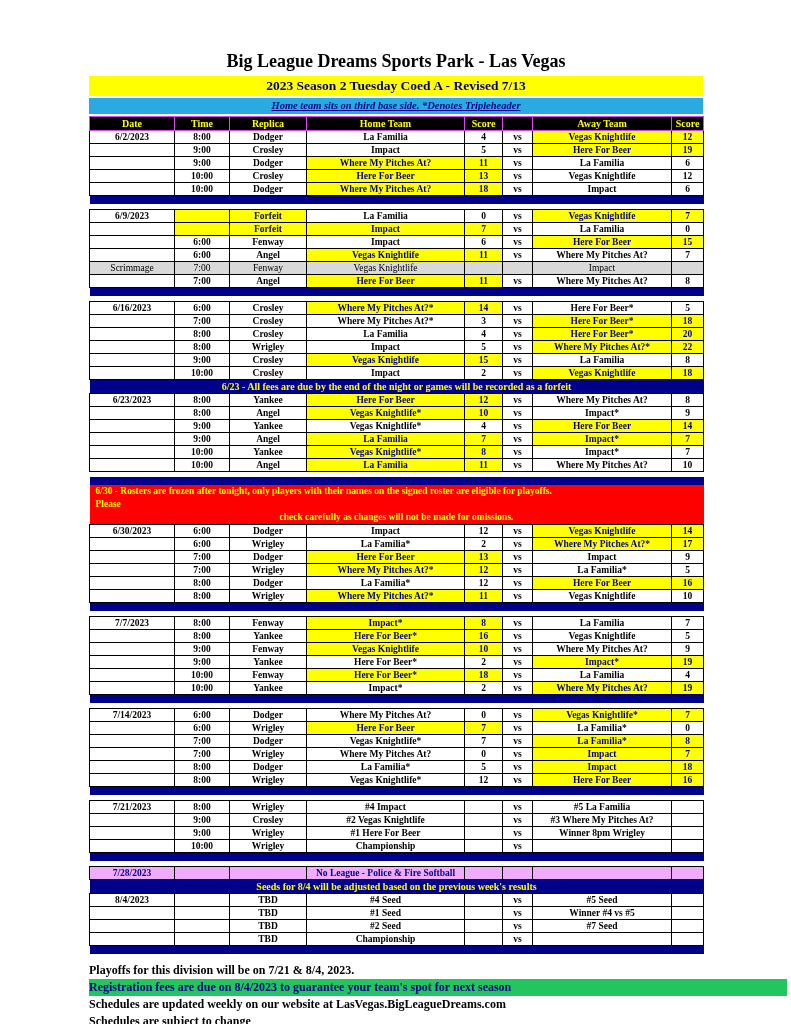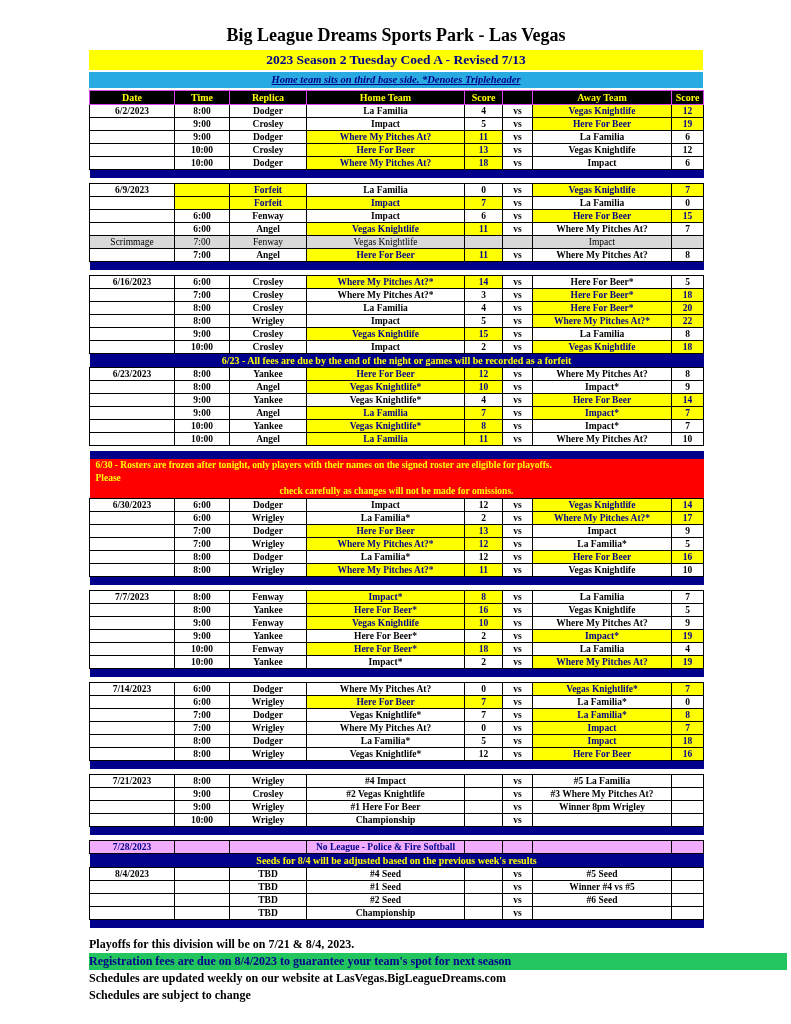--- a/index.html
+++ b/index.html
@@ -1,19 +1,19 @@
 <!DOCTYPE html>
 <html><head>
 <meta charset="utf-8">
 <style>
   html,body{margin:0;padding:0;background:#ffffff;}
   .page{position:relative;width:791px;height:1024px;background:#ffffff;overflow:hidden;
         font-family:"Liberation Serif",serif;}
   .content{margin-left:89px;width:614px;}
-  .doc-title{padding-top:24px;text-align:center;font-size:18px;font-weight:bold;color:#000;line-height:22px;}
+  .doc-title{padding-top:50px;text-align:center;font-size:18px;font-weight:bold;color:#000;line-height:22px;}
   .season-banner{margin-top:4px;background:#FFFF00;color:#00008B;font-weight:bold;
                  font-size:13.5px;text-align:center;height:20px;line-height:20px;}
   .note-banner{margin-top:2px;background:#29ABE2;color:#00008B;font-weight:bold;font-style:italic;
                font-size:10.5px;text-align:center;height:16px;line-height:16px;text-decoration:underline;}
   table.sched{margin-top:2px;width:614px;border-collapse:collapse;table-layout:fixed;}
   table.sched td, table.sched th{padding:0;overflow:hidden;white-space:nowrap;}
   tr.head th{background:#000000;color:#FFFF00;font-size:10px;font-weight:bold;height:13px;line-height:13px;
              border:1px solid #d946ef;text-align:center;}
   tr.game td{border:1px solid #000;background:#fff;color:#000;font-size:9.5px;font-weight:bold;
              height:12px;line-height:12px;text-align:center;}
@@ -603,21 +603,21 @@
             <td>Winner #4 vs #5</td>
             <td></td>
           </tr>
           <tr class="game">
             <td></td>
             <td></td>
             <td>TBD</td>
             <td>#2 Seed</td>
             <td></td>
             <td class="vs">vs</td>
-            <td>#6 Seed</td>
+            <td>#7 Seed</td>
             <td></td>
           </tr>
           <tr class="game">
             <td></td>
             <td></td>
             <td>TBD</td>
             <td>Championship</td>
             <td></td>
             <td class="vs">vs</td>
             <td></td>

